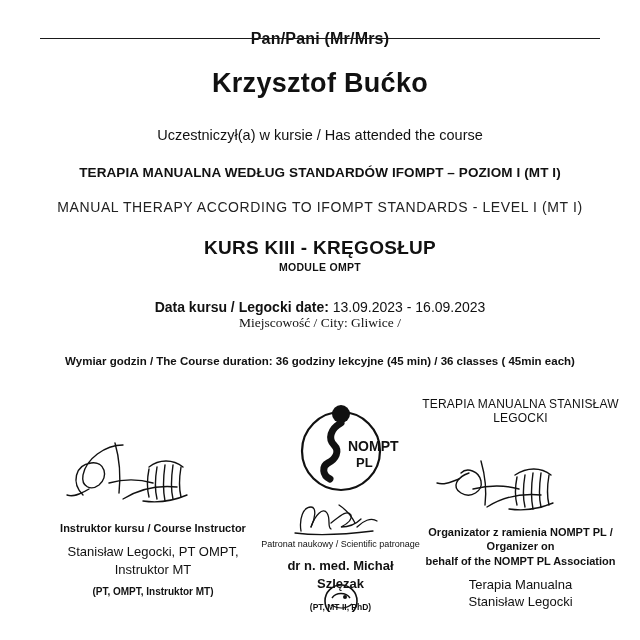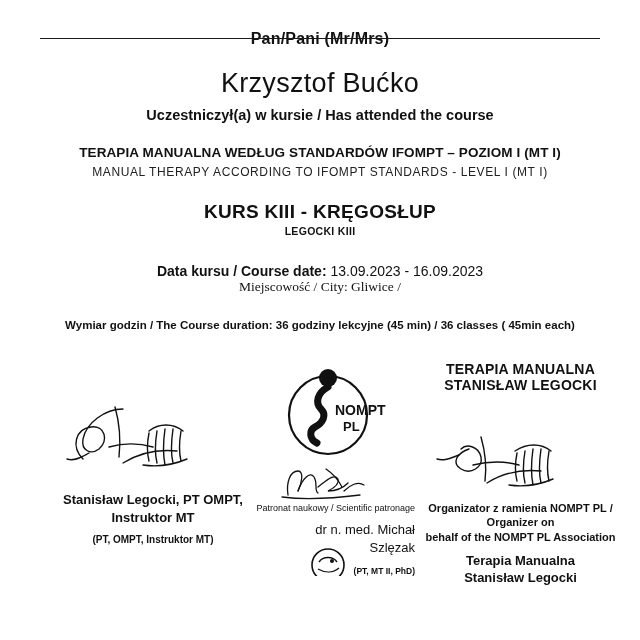--- a/index.html
+++ b/index.html
@@ -34,37 +34,37 @@
 
   .salutation {
     margin-top: 30px;
     font-size: 16px;
     font-weight: bold;
     letter-spacing: .2px;
   }
   .recipient {
     margin-top: 20px;
     font-size: 27px;
-    font-weight: normal;
+    font-weight: bold;
     letter-spacing: .3px;
   }
   .attended {
-    margin-top: 8px;
+    margin-top: 28px;
     font-size: 14.5px;
-    font-weight: bold;
+    font-weight: normal;
   }
   .course-title-pl {
     margin-top: 22px;
     font-size: 13.5px;
     font-weight: bold;
     letter-spacing: .1px;
   }
   .course-title-en {
-    margin-top: 5px;
-    font-size: 12px;
+    margin-top: 19px;
+    font-size: 14px;
     font-weight: normal;
     letter-spacing: .6px;
     color: #222;
   }
   .module-pl {
     margin-top: 22px;
     font-size: 19px;
     font-weight: bold;
     letter-spacing: .3px;
   }
@@ -94,60 +94,60 @@
   .sig-area {
     position: relative;
     margin-top: 22px;
     height: 260px;
   }
   .col {
     position: absolute;
     text-align: center;
   }
   .col-left  { left: 10px;  width: 210px; top: 34px; }
-  .col-mid   { left: 202px; width: 175px; top: 0px; text-align: right; }
+  .col-mid   { left: 215px; width: 175px; top: 0px; }
   .col-right { left: 375px; width: 215px; top: 8px; }
 
   .sig-ink {
     height: 96px;
     display: block;
     margin: 0 auto;
   }
   .cap-small {
     font-size: 11px;
     font-weight: bold;
     margin-top: 2px;
     line-height: 1.3;
   }
   .cap-name {
     font-size: 13px;
-    font-weight: bold;
+    font-weight: normal;
     margin-top: 8px;
     line-height: 1.35;
   }
   .cap-tiny {
     font-size: 10px;
     font-weight: bold;
     margin-top: 8px;
   }
   .org-head {
-    font-size: 14px;
-    font-weight: bold;
+    font-size: 12px;
+    font-weight: normal;
     letter-spacing: .2px;
-    margin-bottom: 10px;
+    margin-bottom: 2px;
   }
   .mid-sig { height: 40px; display:block; margin: 0 auto; }
   .mid-role {
     font-size: 9px;
     font-weight: normal;
     margin-top: 2px;
   }
   .mid-name {
     font-size: 13px;
-    font-weight: normal;
+    font-weight: bold;
     margin-top: 8px;
     line-height: 1.35;
   }
   .mid-tiny {
     font-size: 8.5px;
     font-weight: bold;
     margin-top: 10px;
   }
   .bottom-stamp {
     position: absolute;
@@ -167,24 +167,24 @@
   <div class="center salutation">Pan/Pani (Mr/Mrs)</div>
 
   <div class="center recipient">Krzysztof Bućko</div>
 
   <div class="center attended">Uczestniczył(a) w kursie / Has attended the course</div>
 
   <div class="center course-title-pl">TERAPIA MANUALNA WEDŁUG STANDARDÓW IFOMPT – POZIOM I (MT I)</div>
   <div class="center course-title-en">MANUAL THERAPY ACCORDING TO IFOMPT STANDARDS - LEVEL I (MT I)</div>
 
   <div class="center module-pl">KURS KIII - KRĘGOSŁUP</div>
-  <div class="center module-en">LEGOCKI KIII</div>
+  <div class="center module-en">MODULE OMPT</div>
 
   <div class="center date-line">
-    <span class="lbl">Data kursu / Course date:</span>
+    <span class="lbl">Data kursu / Legocki date:</span>
     <span>13.09.2023 - 16.09.2023</span>
   </div>
 
   <div class="center city-line">Miejscowość / City: Gliwice /</div>
 
   <div class="center duration">Wymiar godzin / The Course duration: 36 godziny lekcyjne (45 min) / 36 classes ( 45min each)</div>
 
   <div class="sig-area">
 
     <div class="col col-left">
@@ -197,20 +197,21 @@
           <path d="M96 46 C94 56, 94 66, 96 74"></path>
           <path d="M104 44 C102 56, 102 68, 104 76"></path>
           <path d="M112 42 C110 56, 110 68, 112 78"></path>
           <path d="M120 42 C118 56, 118 68, 120 76"></path>
           <path d="M128 44 C126 56, 126 66, 128 74"></path>
           <path d="M96 44 C106 36, 120 36, 130 44"></path>
           <path d="M90 78 C104 80, 120 78, 134 72"></path>
           <path d="M36 66 C26 72, 20 74, 14 72"></path>
         </g>
       </svg>
+      <div class="cap-small">Instruktor kursu / Course Instructor</div>
       <div class="cap-name">
         <span>Stanisław Legocki, PT OMPT,</span><br>
         <span>Instruktor MT</span>
       </div>
       <div class="cap-tiny">(PT, OMPT, Instruktor MT)</div>
     </div>
 
     <div class="col col-mid">
       <svg class="logo-wrap" width="130" height="108" viewBox="0 0 130 108">
         <circle cx="65" cy="62" r="39" fill="none" stroke="#111" stroke-width="2.2"></circle>

